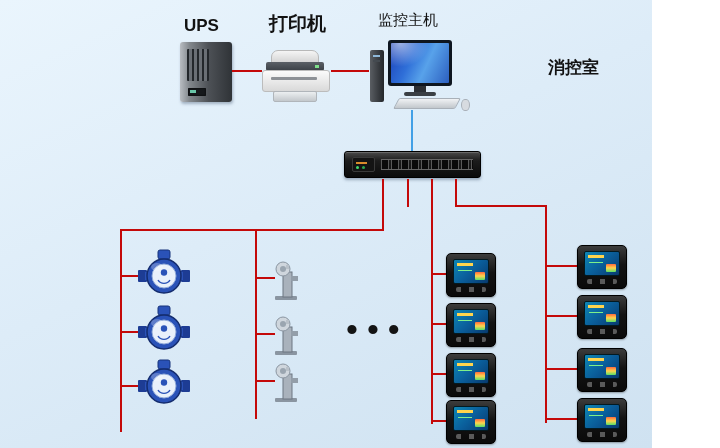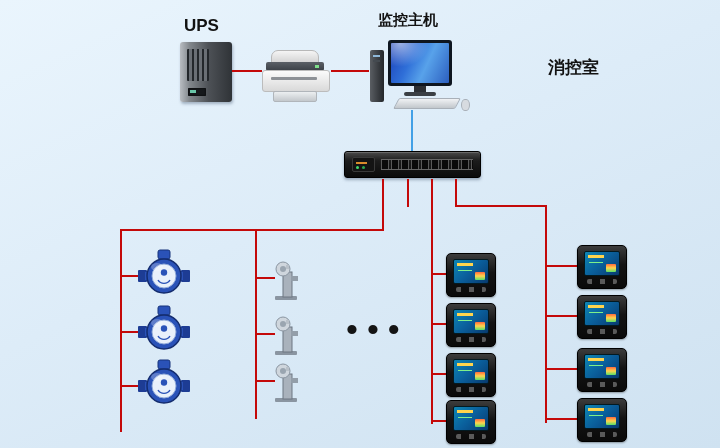--- a/index.html
+++ b/index.html
@@ -1,24 +1,24 @@
 <!DOCTYPE html>
 <html><head>
 <meta charset="utf-8">
 <style>
   html,body { margin:0; padding:0; background:#ffffff; }
   .canvas {
-    position:relative; width:720px; height:448px; overflow:hidden;
+    position:relative; width:652px; height:448px; overflow:hidden;
     background:linear-gradient(155deg,#eaf5fd 0%, #ddecf8 45%, #cfe2f1 100%);
     font-family:"Liberation Sans", sans-serif;
   }
   .label { position:absolute; color:#121212; white-space:nowrap; }
   .label-ups     { left:184px; top:16px; font-size:17px; font-weight:600; }
   .label-printer { left:269px; top:11px; font-size:19px; font-weight:600; }
-  .label-host    { left:378px; top:11px; font-size:15px; font-weight:700; }
+  .label-host    { left:378px; top:11px; font-size:15px; font-weight:400; }
   .label-room    { left:508px; top:56px; font-size:17px; font-weight:600;margin-left:40px; }
 
   .hline { position:absolute; height:2px; background:#c40909; }
   .vline { position:absolute; width:2px;  background:#c40909; }
   .uplink { background:#42a0e6; }
 
   
   .ups { position:absolute; left:180px; top:42px; width:52px; height:60px; }
   .ups-body { width:100%; height:100%; border-radius:3px; position:relative;
     background:linear-gradient(90deg,#b9bdc2 0%, #83888d 18%, #4d5156 55%, #2f3337 100%);
@@ -92,20 +92,21 @@
 
   .ellipsis { position:absolute; left:346px; top:310px; width:90px; font-size:34px; letter-spacing:9px;
     color:#141414; }
 </style>
 </head>
 <body>
 
 <div class="canvas">
 
   <div class="label label-ups">UPS</div>
+  <div class="label label-printer">打印机</div>
   <div class="label label-host">监控主机</div>
   <div class="label label-room">消控室</div>
 
   <div class="ups">
     <div class="ups-body">
       <div class="ups-vents"></div>
       <div class="ups-panel"></div>
     </div>
   </div>
 

